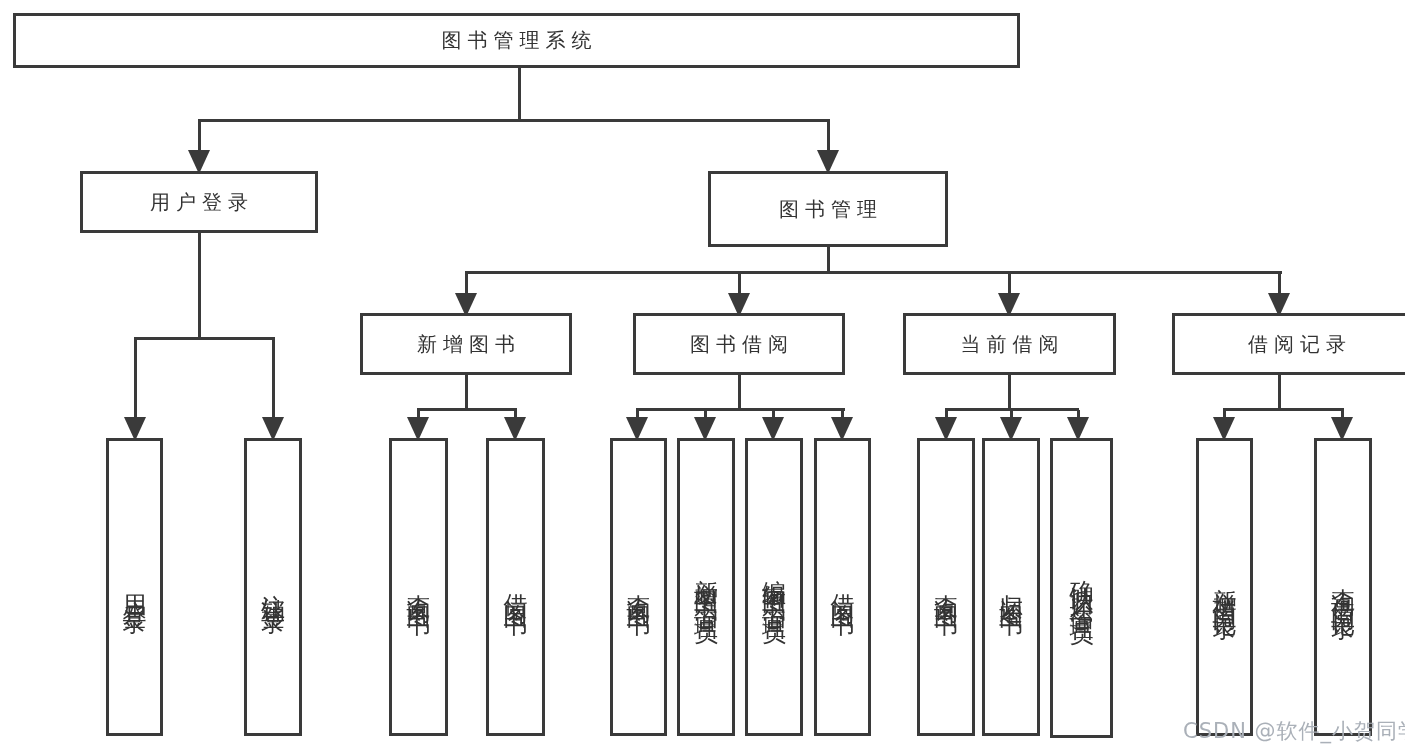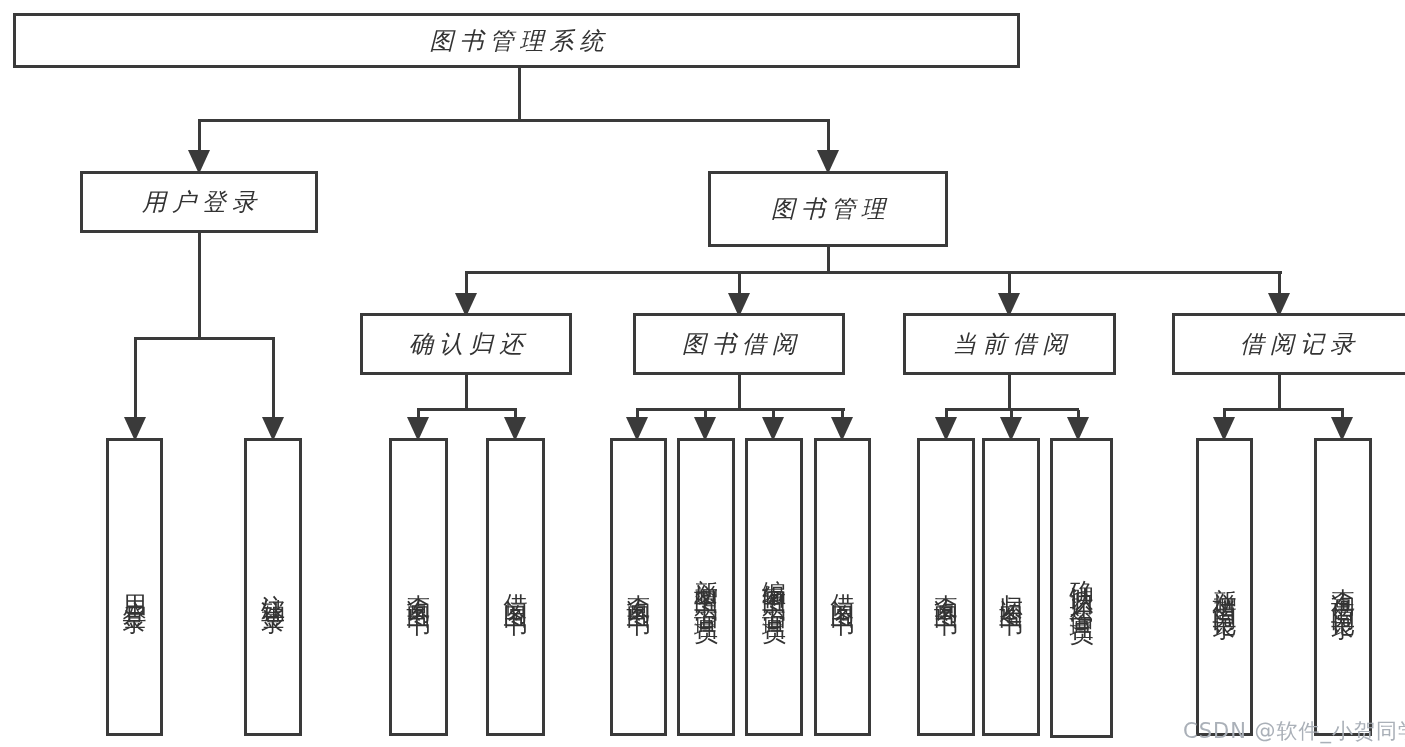--- a/index.html
+++ b/index.html
@@ -19,25 +19,24 @@
     position: absolute;
     box-sizing: border-box;
     border: 3px solid var(--line, #3a3a3a);
     background: #ffffff;
     color: var(--text, #333333);
     display: flex;
     align-items: center;
     justify-content: center;
   }
   .box.h {
-    font-size: 24px;
+    font-size: 20px;
     letter-spacing: 6px;
     text-indent: 6px;
     white-space: nowrap;
-    font-style: italic;
   }
   .box.v {
     writing-mode: vertical-rl;
     text-orientation: mixed;
     font-size: 24px;
     letter-spacing: 6px;
     line-height: 1;
   }
   .vline {
     position: absolute;
@@ -127,21 +126,21 @@
   <div class="vline" style="left:1278px;top:375px;height:36px"></div>
   <div class="hline" style="left:1223px;top:408px;width:121px"></div>
   <div class="arrow" style="left:1213px;top:410px;height:31px"></div>
   <div class="arrow" style="left:1331px;top:410px;height:31px"></div>
 
   <div class="box h" style="left:13px;top:13px;width:1007px;height:55px">图书管理系统</div>
 
   <div class="box h" style="left:80px;top:171px;width:238px;height:62px">用户登录</div>
   <div class="box h" style="left:708px;top:171px;width:240px;height:76px">图书管理</div>
 
-  <div class="box h" style="left:360px;top:313px;width:212px;height:62px">确认归还</div>
+  <div class="box h" style="left:360px;top:313px;width:212px;height:62px">新增图书</div>
   <div class="box h" style="left:903px;top:313px;width:213px;height:62px">当前借阅</div>
   <div class="box h" style="left:633px;top:313px;width:212px;height:62px">图书借阅</div>
   <div class="box h" style="left:1172px;top:313px;width:250px;height:62px">借阅记录</div>
 
   <div class="box v" style="left:106px;top:438px;width:57px;height:298px">用户登录</div>
   <div class="box v" style="left:244px;top:438px;width:58px;height:298px">注销登录</div>
 
   <div class="box v" style="left:389px;top:438px;width:59px;height:298px">查询图书</div>
   <div class="box v" style="left:486px;top:438px;width:59px;height:298px">借阅图书</div>
 

